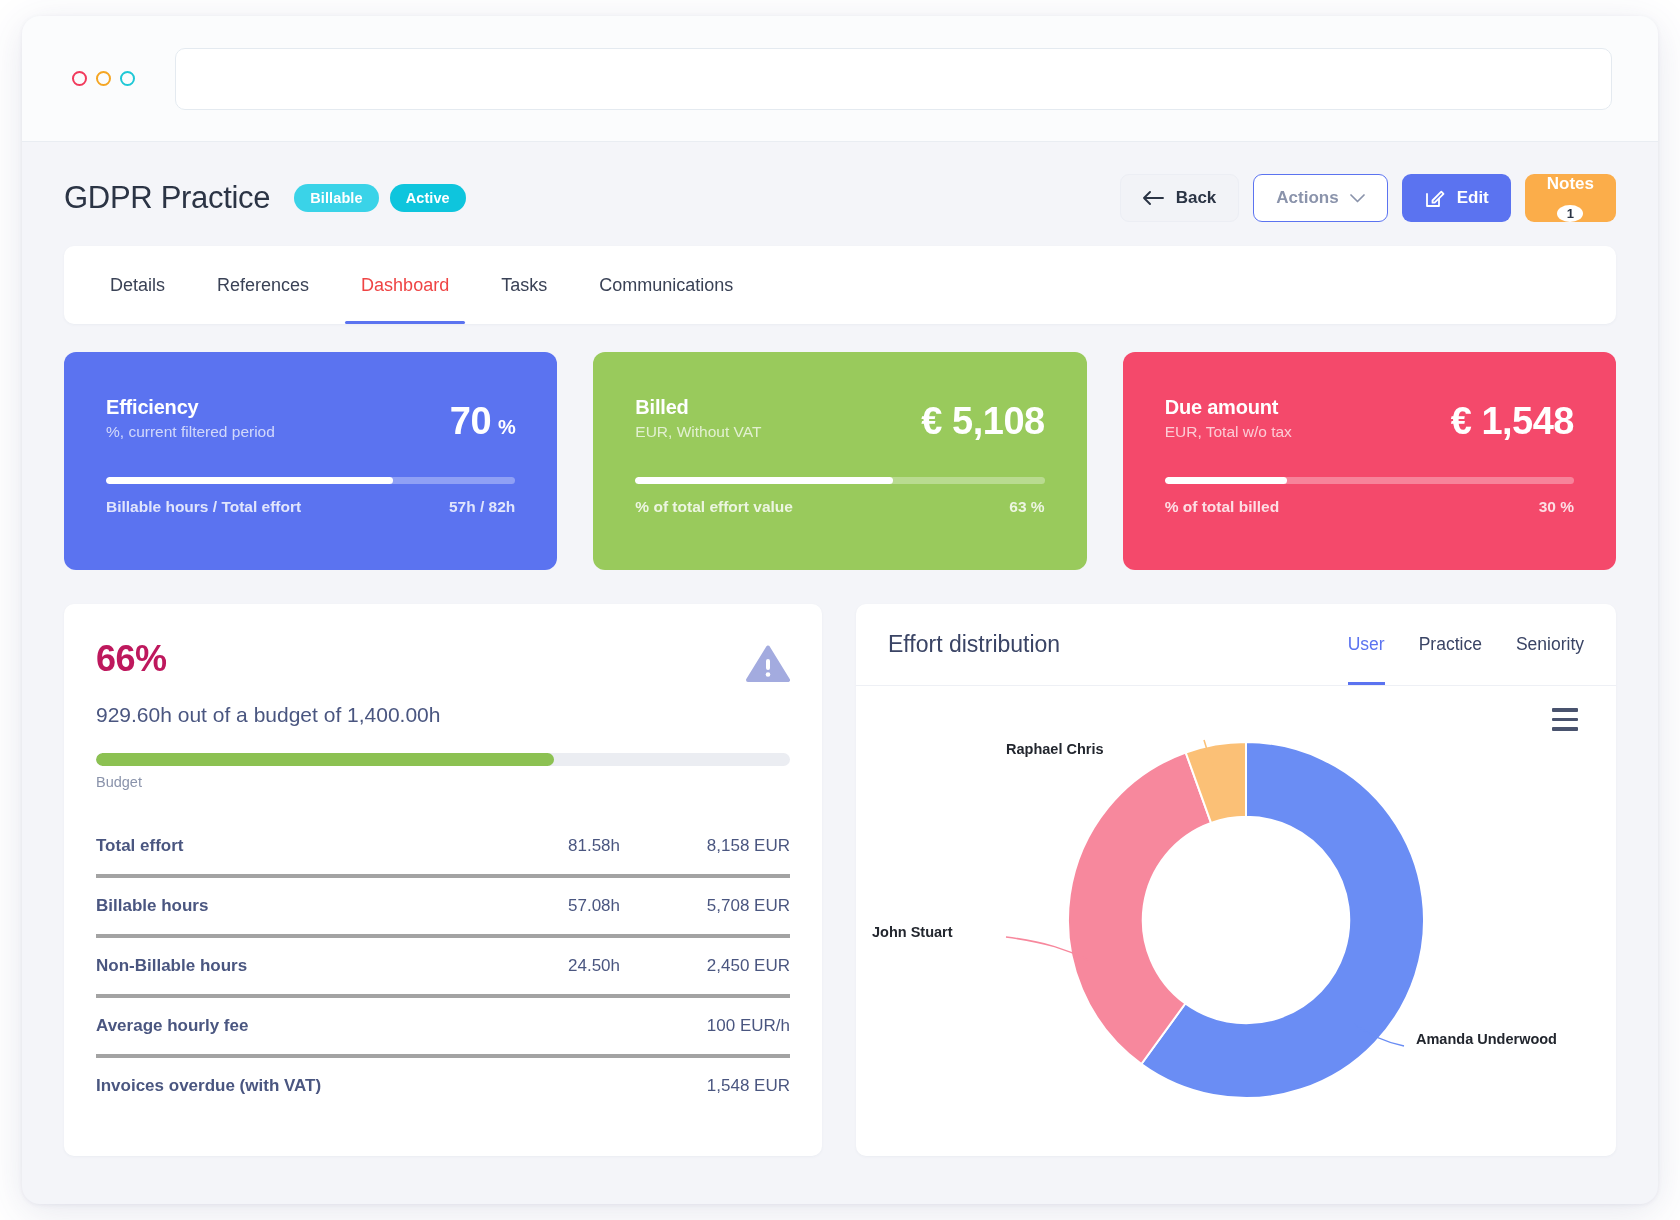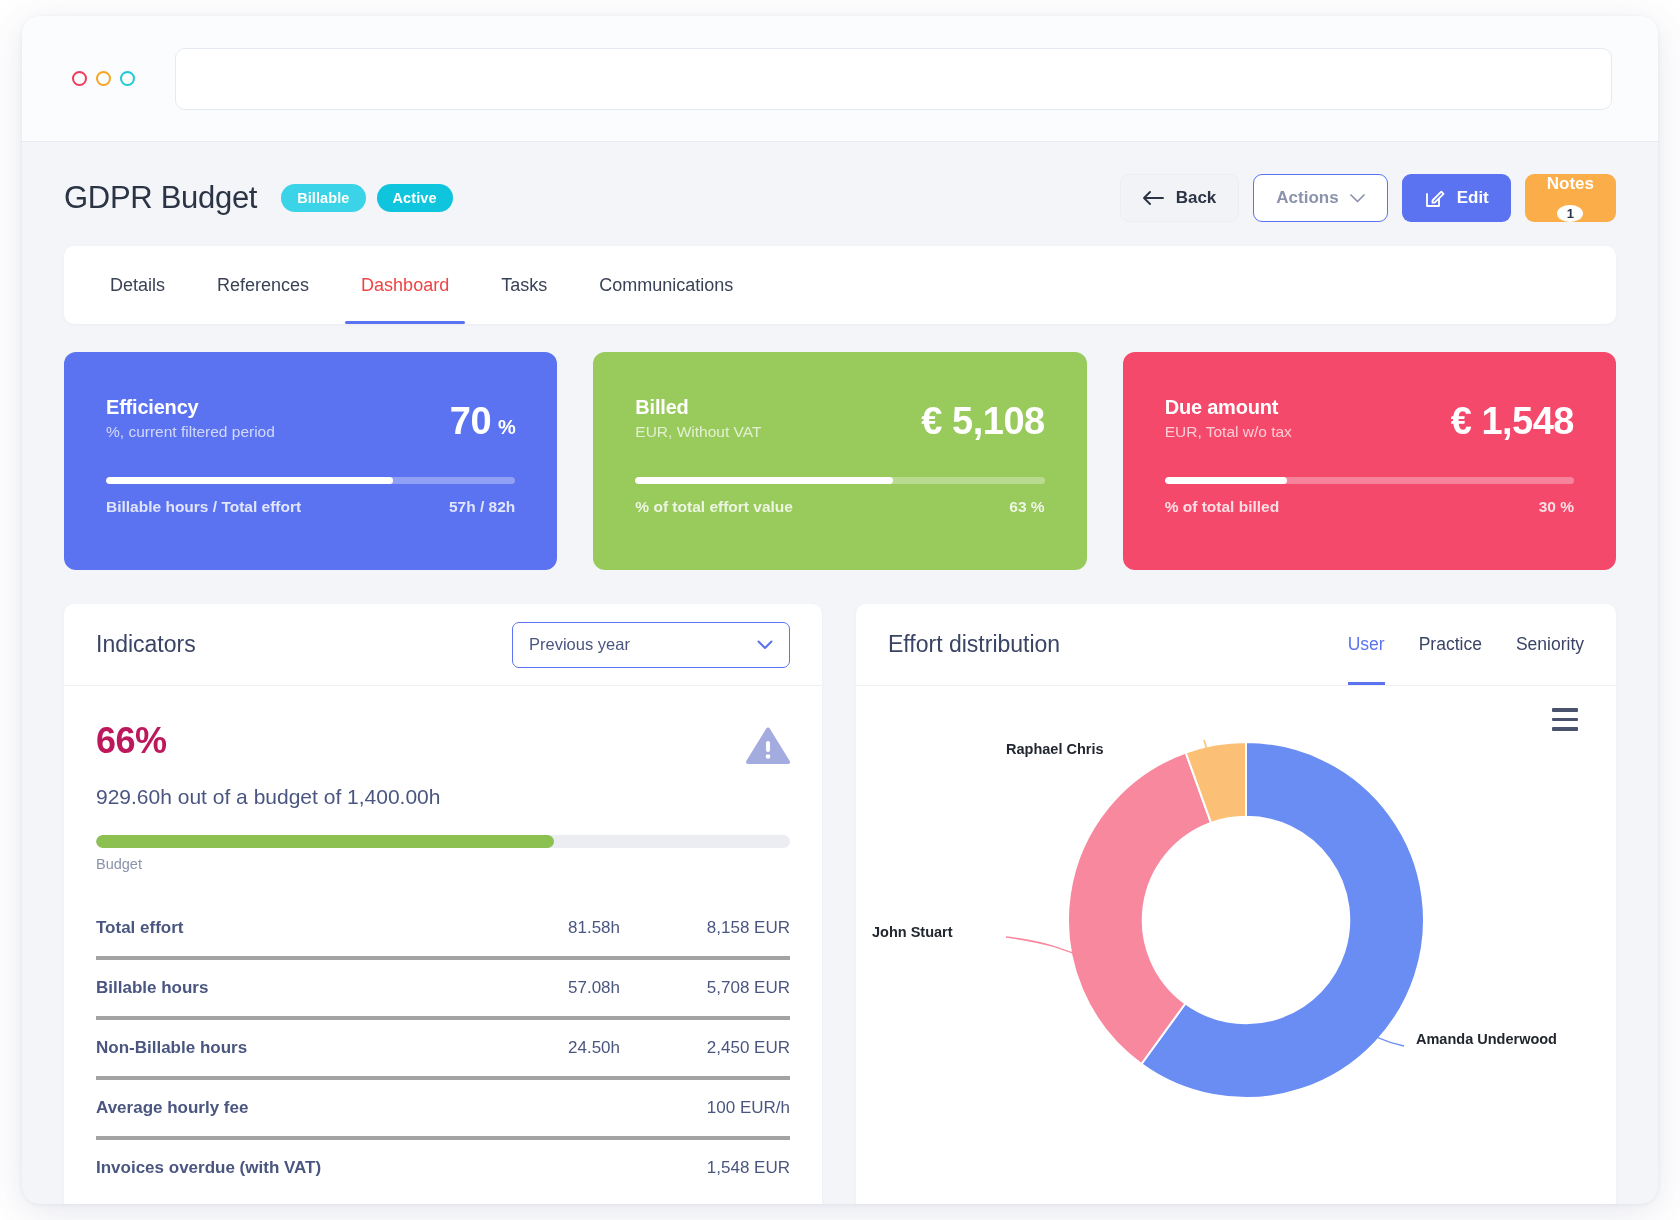--- a/index.html
+++ b/index.html
@@ -206,21 +206,21 @@
       <span class="light red"></span>
       <span class="light amber"></span>
       <span class="light teal"></span>
     </div>
     <div class="urlbar" title=""></div>
   </div>
 
   <div class="page">
 
     <div class="pagehead">
-      <div class="title">GDPR Budget</div>
+      <div class="title">GDPR Practice</div>
       <div class="pills">
         <span class="pill billable">Billable</span>
         <span class="pill active">Active</span>
       </div>
 
       <div class="actions">
         <div class="btn btn-back">
           <span class="ico">
             <svg width="22" height="16" viewBox="0 0 22 16">
                 <path d="M1 8h19M1 8l6-6M1 8l6 6" stroke="#2b3445" stroke-width="1.9" fill="none" stroke-linecap="round" stroke-linejoin="round"></path>
@@ -320,31 +320,20 @@
         <div class="kpi-foot">
           <span>% of total billed</span>
           <span class="r">30 %</span>
         </div>
       </div>
     </div>
 
     <div class="panels">
 
       <div class="card ind">
-        <div class="cardhead">
-          <div class="cardtitle">Indicators</div>
-          <div class="select">
-            <span>Previous year</span>
-            <span class="chev">
-              <svg width="16" height="10" viewBox="0 0 16 10">
-                  <path d="M1.5 1.5L8 8l6.5-6.5" stroke="#5b73f0" stroke-width="2" fill="none" stroke-linecap="round" stroke-linejoin="round"></path>
-                </svg>
-            </span>
-          </div>
-        </div>
 
         <div class="indbody">
           <div class="bigrow">
             <div>
               <div class="bigpct">66%</div>
               <div class="bigsub">929.60h out of a budget of 1,400.00h</div>
             </div>
             <span class="warn">
               <svg width="44" height="40" viewBox="0 0 44 40">
                 <path d="M22 3.5L42 36H2L22 3.5z" fill="#a3abdf" stroke="#a3abdf" stroke-width="4" stroke-linejoin="round"></path>

